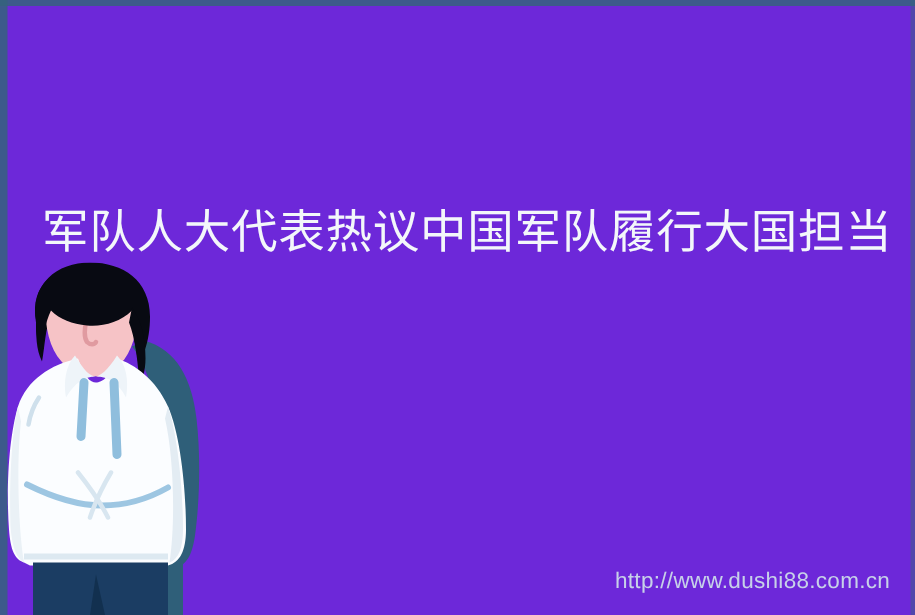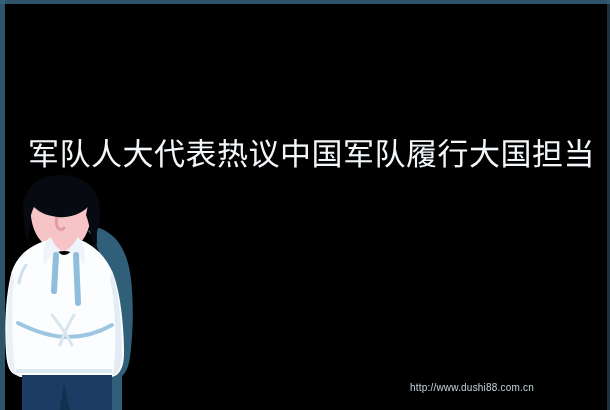--- a/index.html
+++ b/index.html
@@ -5,21 +5,21 @@
   html, body {
     margin: 0;
     padding: 0;
     background: #ffffff;
   }
   #banner {
     position: relative;
     width: 610px;
     height: 410px;
     overflow: hidden;
-    background: #000000;
+    background: #6d28d9;
     font-family: "Liberation Sans", "DejaVu Sans", sans-serif;
     box-sizing: border-box;
   }
   
   #edge-top {
     position: absolute;
     left: 0; top: 0;
     width: 610px; height: 4px;
     background: #35637d;
     opacity: .85;
@@ -52,21 +52,21 @@
     white-space: nowrap;
     font-weight: 400;
   }
 
   
   #watermark {
     position: absolute;
     left: 410px;
     top: 379px;
     color: #cfe0ea;
-    font-size: 10px;
+    font-size: 15px;
     line-height: 18px;
     letter-spacing: .2px;
     white-space: nowrap;
     opacity: .92;
   }
 
   
   #figure {
     position: absolute;
     left: 0;

